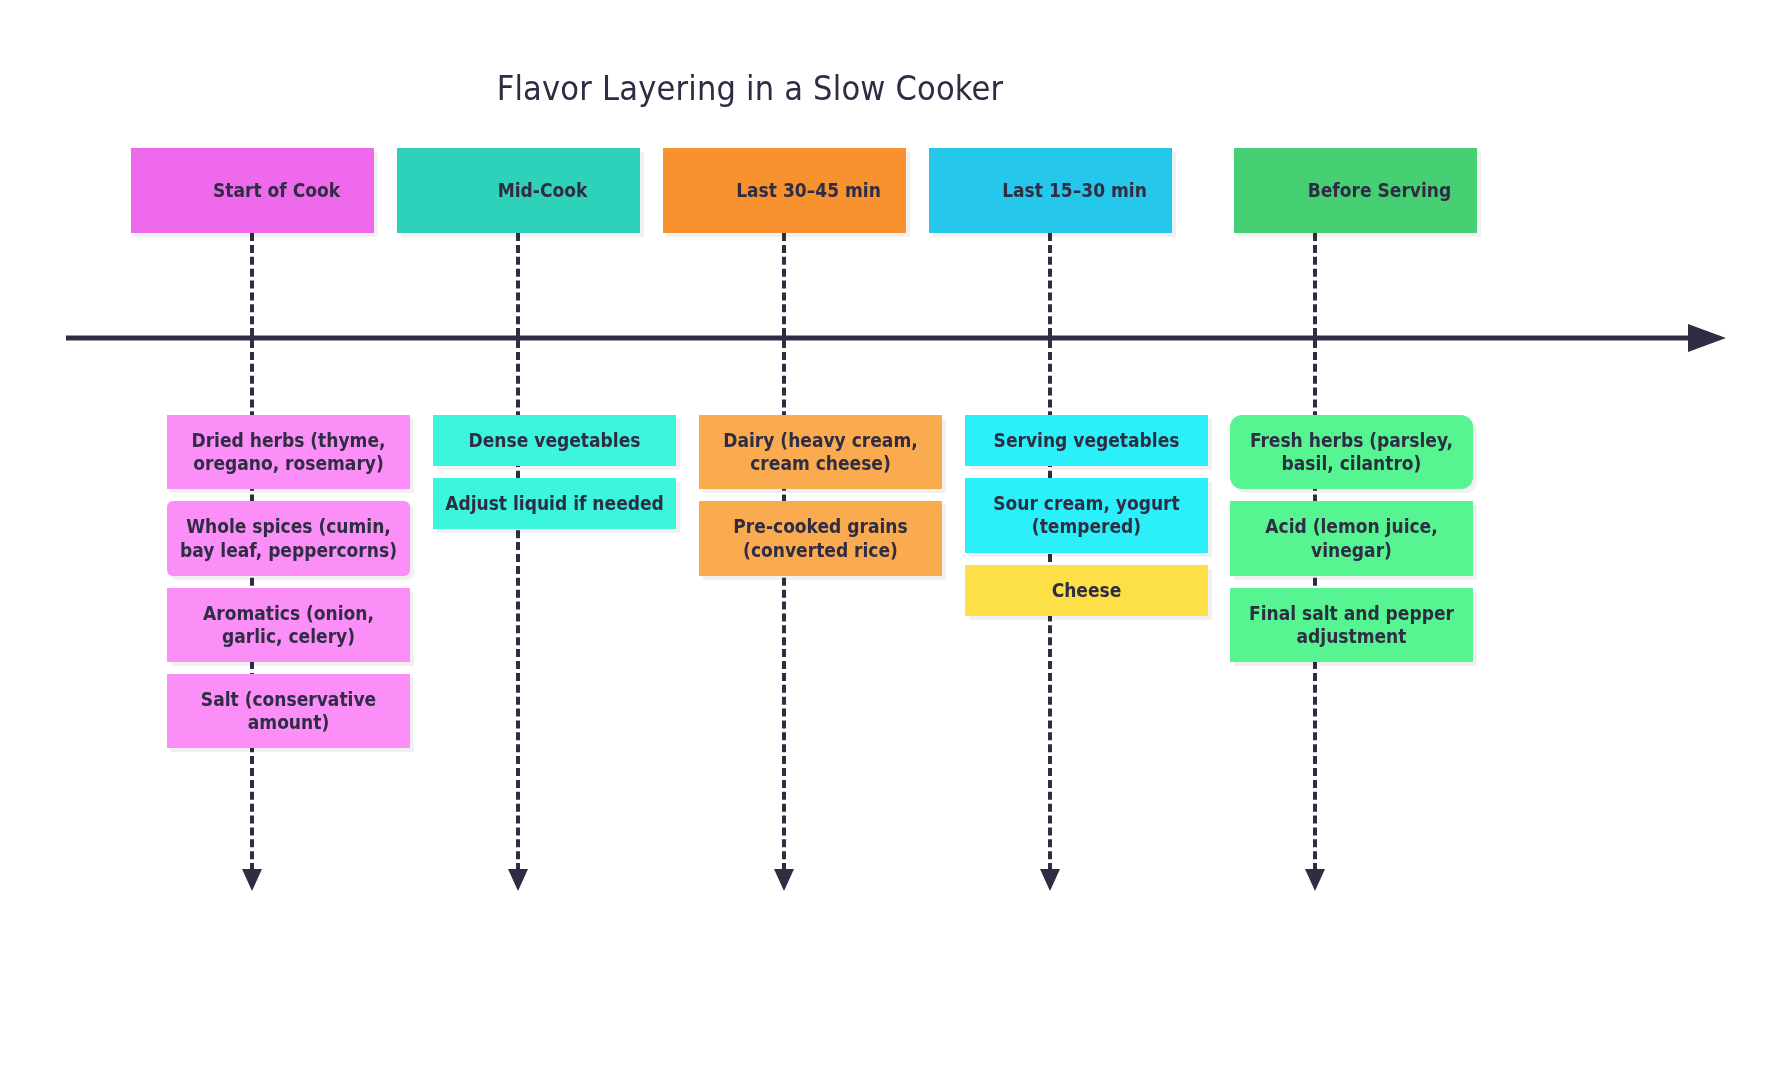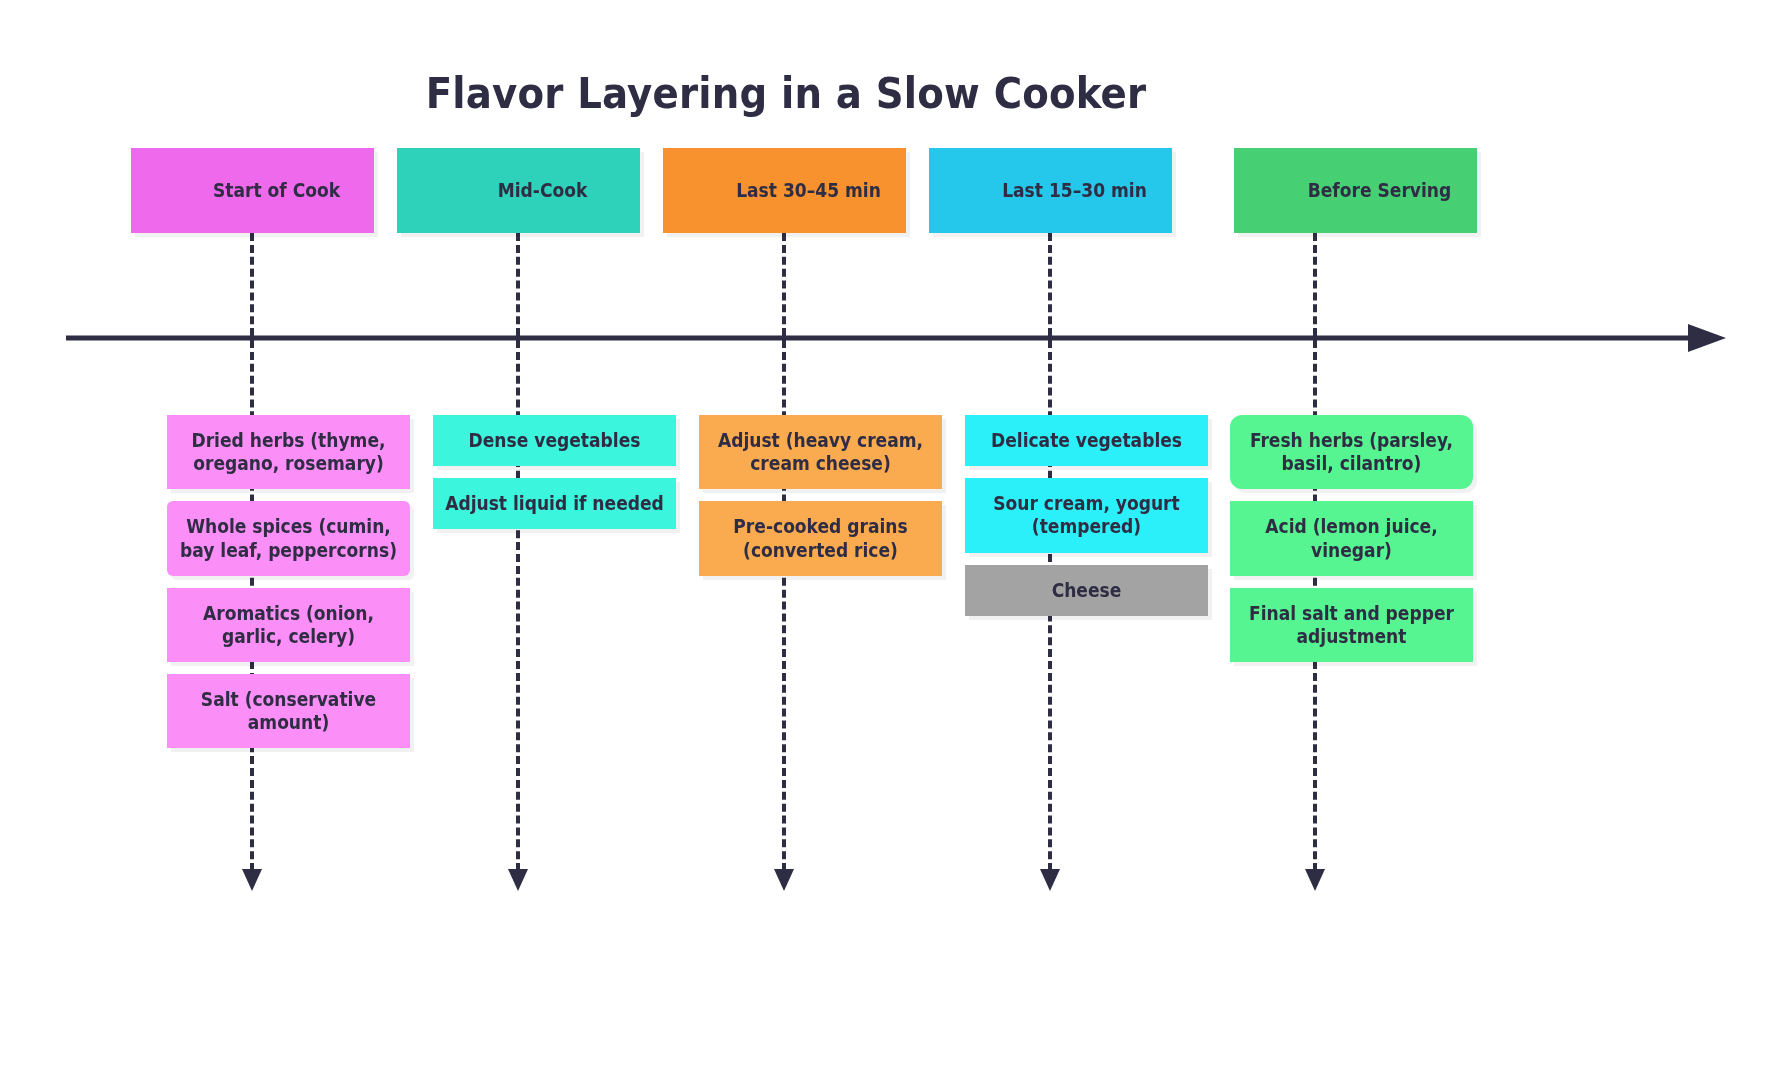--- a/index.html
+++ b/index.html
@@ -24,26 +24,25 @@
   }
 
   
   #page-title {
     position: absolute;
     left: 0;
     top: 68px;
     width: 1500px;
     text-align: center;
     font-family: "DejaVu Sans Condensed", "Liberation Sans Narrow", "Liberation Sans", sans-serif;
-    font-size: 43px;
-    font-weight: bold;
+    font-size: 34px;
+    font-weight: normal;
     letter-spacing: 0.2px;
     color: #2f2d44;
     white-space: nowrap;
-    padding-left: 36px;
   }
 
   
   #timeline-axis {
     position: absolute;
     left: 66px;
     top: 316px;
     width: 1660px;
     height: 44px;
     pointer-events: none;
@@ -157,32 +156,32 @@
         <div class="items">
           <div class="item-box" style="background: rgb(59, 245, 220);">Dense vegetables</div>
           <div class="item-box" style="background: rgb(59, 245, 220);">Adjust liquid if needed</div>
         </div>
       </div>
       <div class="column" style="left: 663px;">
         <div class="dash-line"></div>
         <div class="dash-arrow"></div>
         <div class="stage-header" style="background: rgb(247, 146, 47);">Last 30–45 min</div>
         <div class="items">
-          <div class="item-box" style="background: rgb(251, 171, 79);">Adjust (heavy cream, cream cheese)</div>
+          <div class="item-box" style="background: rgb(251, 171, 79);">Dairy (heavy cream, cream cheese)</div>
           <div class="item-box" style="background: rgb(251, 171, 79);">Pre-cooked grains (converted rice)</div>
         </div>
       </div>
       <div class="column" style="left: 929px;">
         <div class="dash-line"></div>
         <div class="dash-arrow"></div>
         <div class="stage-header" style="background: rgb(37, 199, 234);">Last 15–30 min</div>
         <div class="items">
-          <div class="item-box" style="background: rgb(44, 240, 249);">Delicate vegetables</div>
+          <div class="item-box" style="background: rgb(44, 240, 249);">Serving vegetables</div>
           <div class="item-box" style="background: rgb(44, 240, 249);">Sour cream, yogurt (tempered)</div>
-          <div class="item-box" style="background: #a3a3a3;">Cheese</div>
+          <div class="item-box" style="background: #fde047;">Cheese</div>
         </div>
       </div>
       <div class="column" style="left: 1194px;">
         <div class="dash-line"></div>
         <div class="dash-arrow"></div>
         <div class="stage-header" style="background: rgb(70, 208, 115); margin-left: 40px;">Before Serving</div>
         <div class="items">
           <div class="item-box" style="background: rgb(86, 245, 145); border-radius: 12px;">Fresh herbs (parsley, basil, cilantro)</div>
           <div class="item-box" style="background: rgb(86, 245, 145);">Acid (lemon juice, vinegar)</div>
           <div class="item-box" style="background: rgb(86, 245, 145);">Final salt and pepper adjustment</div>

